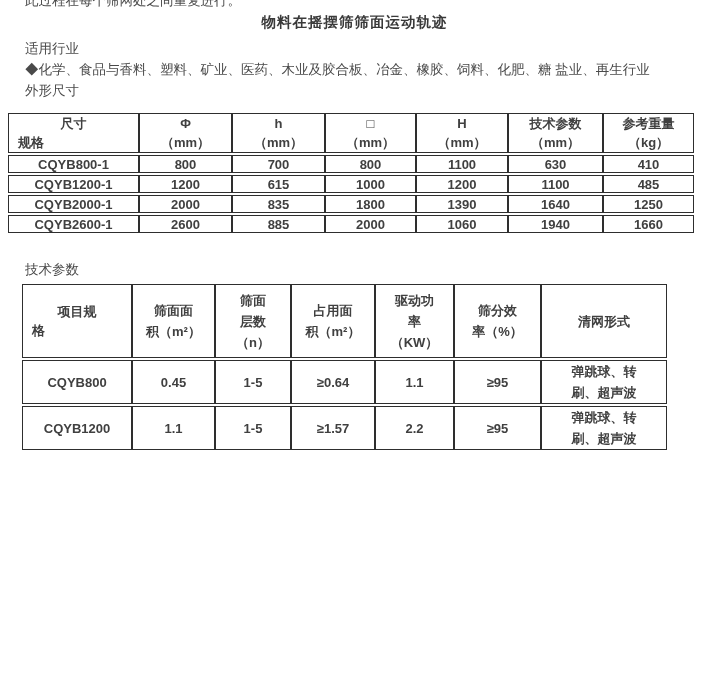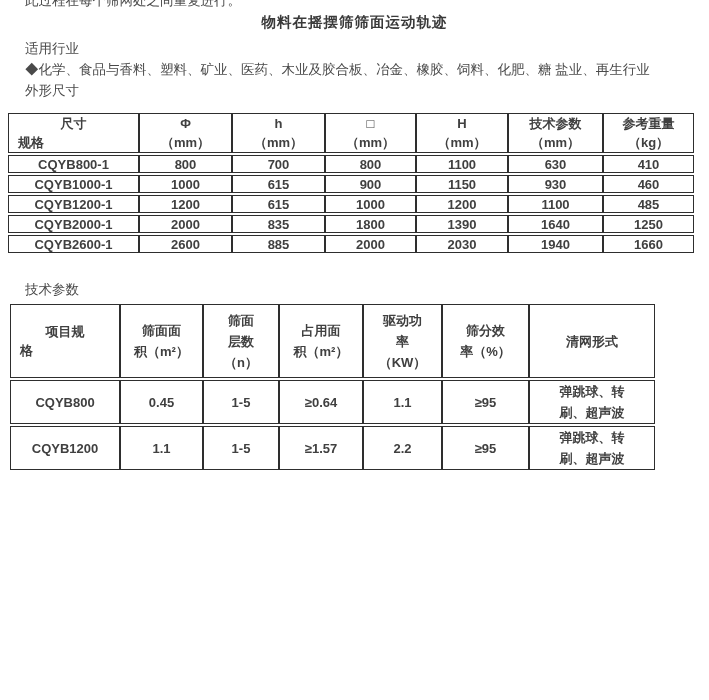--- a/index.html
+++ b/index.html
@@ -32,21 +32,21 @@
     table-layout: fixed; background: #ffffff;
   }
   th, td {
     border: 1px solid #2e2e2e; text-align: center;
     vertical-align: middle; font-weight: bold; color: #404040;
     overflow: hidden; padding: 0 2px;
   }
   .t1 { width: 686px; margin: 13px 0 0 8px; }
   .t1 th { height: 40px; font-size: 13px; }
   .t1 td { height: 18px; font-size: 13px; }
-  .t2 { width: 645px; margin: 5px 0 0 10px; }
+  .t2 { width: 645px; margin: 5px 0 0 22px; }
   .t2 th { height: 74px; font-size: 13px; }
   .t2 td { height: 44px; font-size: 13px; }
   .hline { line-height: 19px; }
   .corner-top  { line-height: 19px; text-align: center; }
   .corner-bottom { line-height: 19px; text-align: left; padding-left: 7px; }
   .pre { white-space: pre-line; line-height: 21px; }
 </style>
 </head>
 <body>
 
@@ -106,29 +106,20 @@
     <tr>
       <td>CQYB800-1</td>
       <td>800</td>
       <td>700</td>
       <td>800</td>
       <td>1100</td>
       <td>630</td>
       <td>410</td>
     </tr>
     <tr>
-      <td>CQYB1000-1</td>
-      <td>1000</td>
-      <td>615</td>
-      <td>900</td>
-      <td>1150</td>
-      <td>930</td>
-      <td>460</td>
-    </tr>
-    <tr>
       <td>CQYB1200-1</td>
       <td>1200</td>
       <td>615</td>
       <td>1000</td>
       <td>1200</td>
       <td>1100</td>
       <td>485</td>
     </tr>
     <tr>
       <td>CQYB2000-1</td>
@@ -137,21 +128,21 @@
       <td>1800</td>
       <td>1390</td>
       <td>1640</td>
       <td>1250</td>
     </tr>
     <tr>
       <td>CQYB2600-1</td>
       <td>2600</td>
       <td>885</td>
       <td>2000</td>
-      <td>2030</td>
+      <td>1060</td>
       <td>1940</td>
       <td>1660</td>
     </tr>
   </tbody>
 </table>
 
 <p class="para tech">技术参数</p>
 
 <table class="t2">
   <colgroup>

